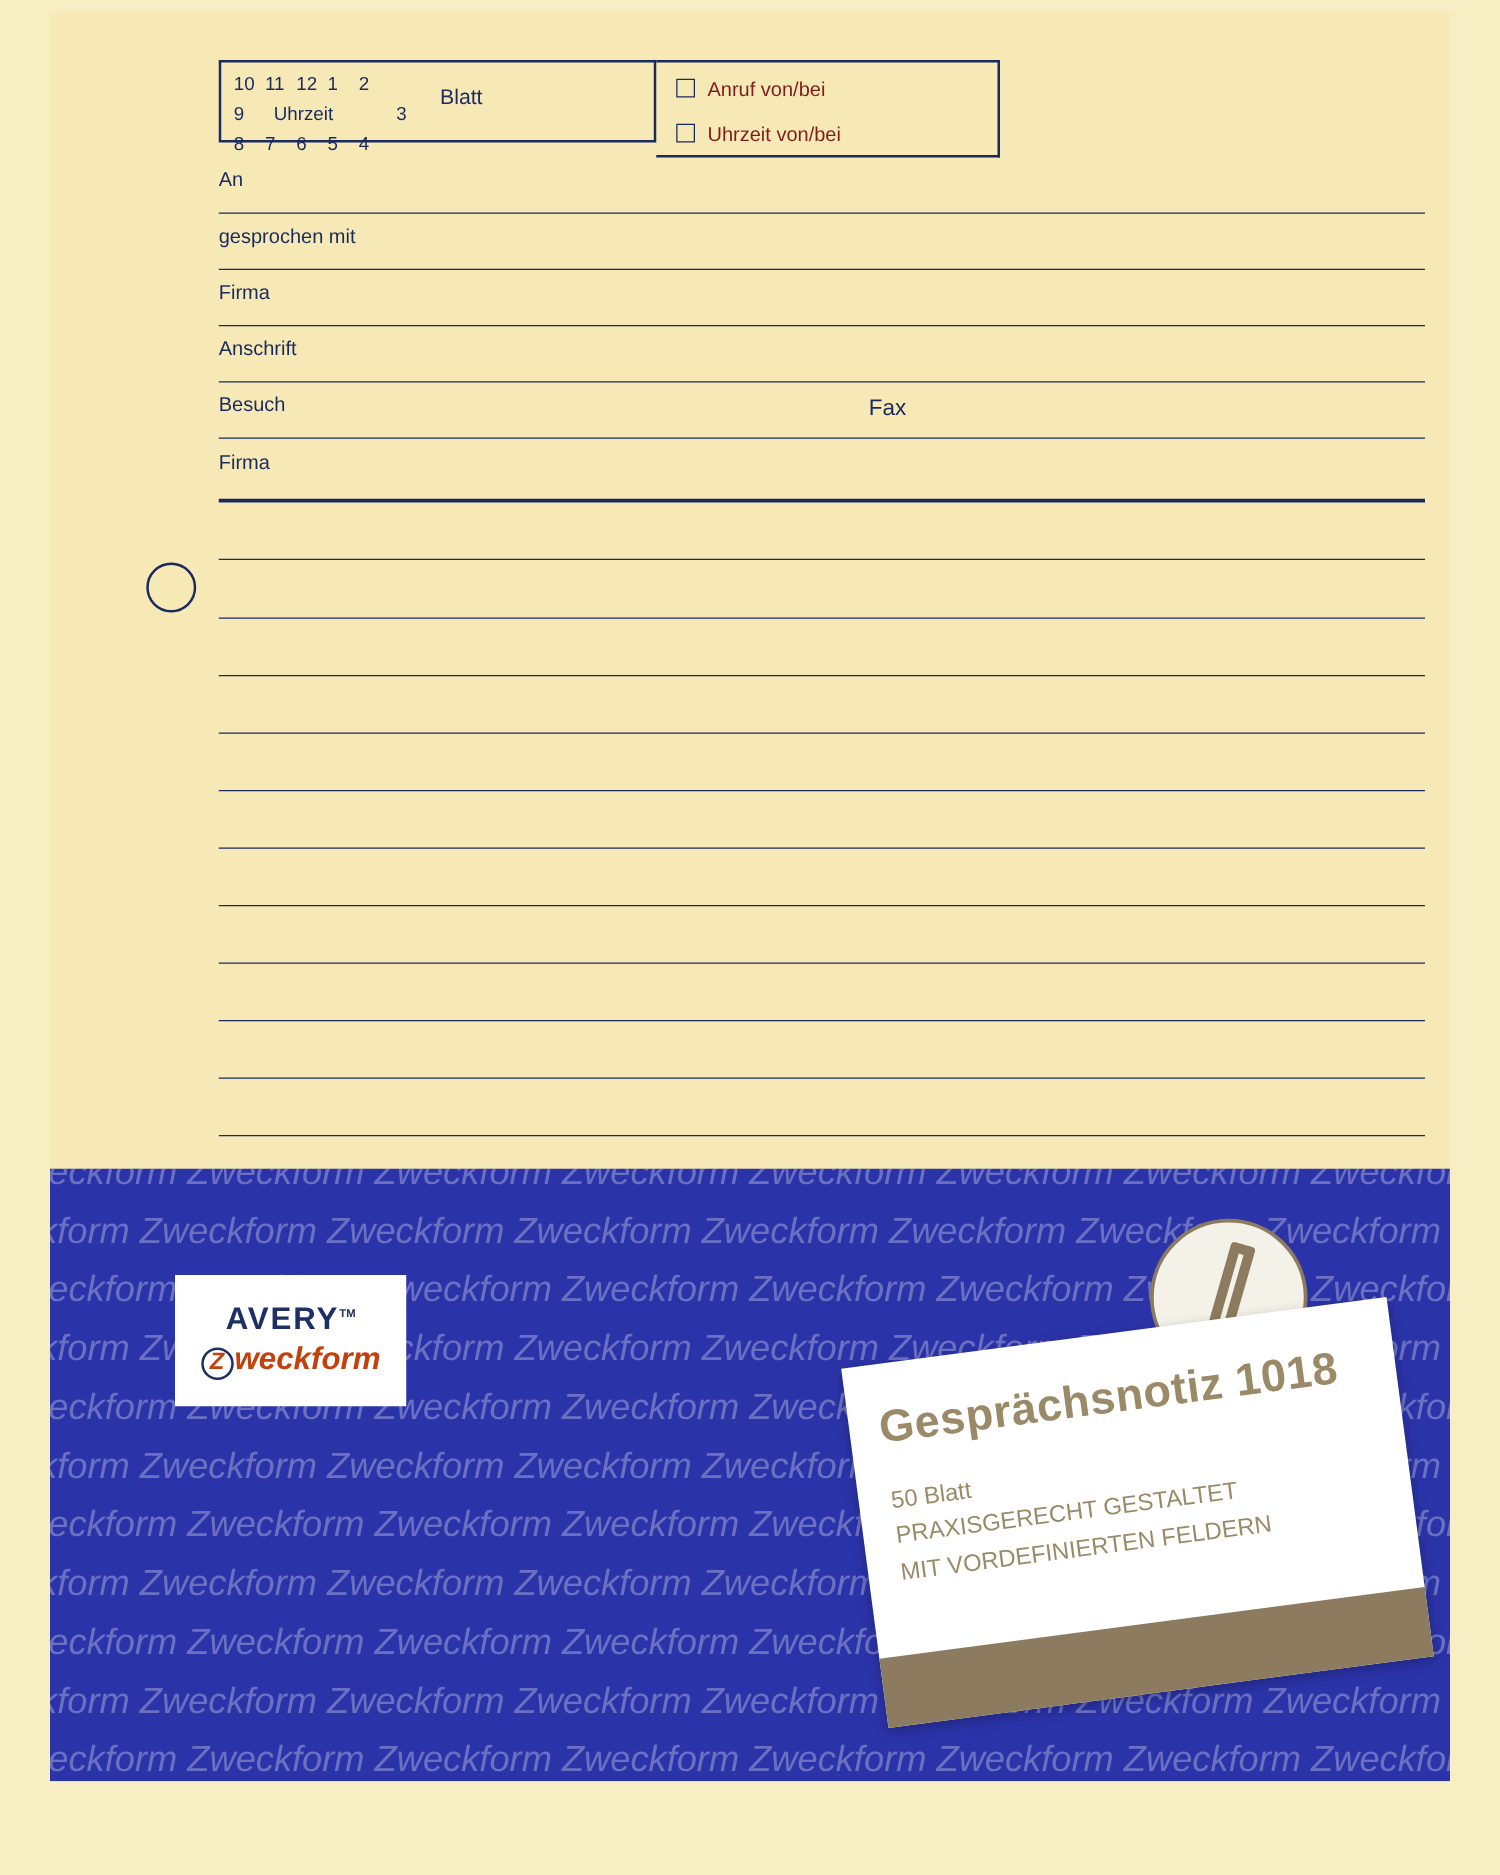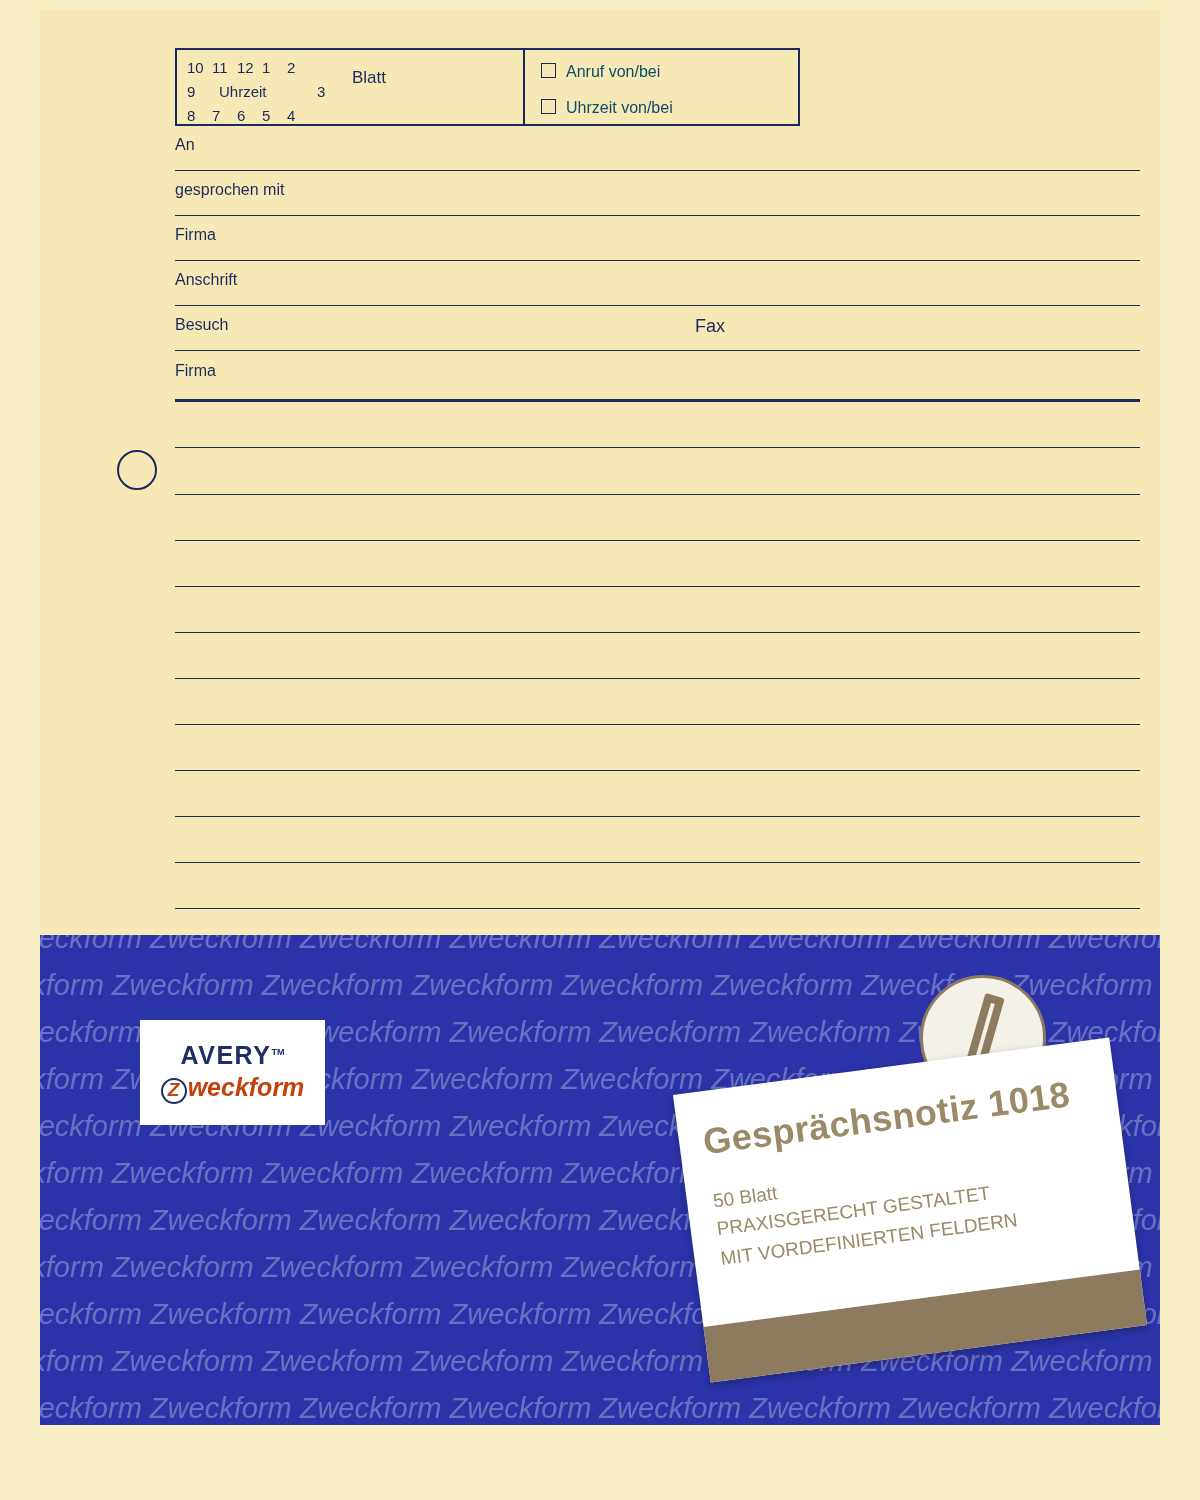--- a/index.html
+++ b/index.html
@@ -16,21 +16,21 @@
   }
   
   .form{
     position:absolute;left:60px;top:10px;width:1080px;height:920px;
     background:#f7e9b6;
   }
   .header-row{
     position:absolute;left:115px;top:38px;width:965px;height:78px;
   }
   .clock-box{
-    position:absolute;left:0;top:0;width:350px;height:78px;
+    position:absolute;left:0;top:0;width:350px;height:66px;
     border:2px solid #1a2a5e;
     box-sizing:border-box;
     text-decoration:underline;
   }
   .clock-nums{
     position:absolute;color:#1a2a5e;font-size:15px;
   }
   .cn-row1{left:10px;top:9px;}
   .cn-row3{left:10px;top:57px;}
   .cn-row1 span,.cn-row2 span,.cn-row3 span{display:inline-block;}
@@ -42,21 +42,21 @@
   .nine{position:absolute;left:10px;top:33px;color:#1a2a5e;font-size:15px;}
   .three{position:absolute;left:140px;top:33px;color:#1a2a5e;font-size:15px;}
   .datum-label{
     position:absolute;left:175px;top:18px;color:#1a2a5e;font-size:17px;
   }
   .check-box-area{
     position:absolute;left:350px;top:0;width:275px;height:78px;
     border:2px solid #1a2a5e;border-left:none;box-sizing:border-box;
   }
   .chk-line{
-    position:absolute;left:16px;color:#0c4a6e;font-size:16px;
+    position:absolute;left:16px;color:#7f1d1d;font-size:16px;
   }
   .chk-line .box{
     display:inline-block;width:13px;height:13px;border:1.5px solid #1a2a5e;
     margin-right:10px;vertical-align:-1px;
   }
   .chk1{top:13px;}
   .chk2{top:49px;}
   .title-block{
     position:absolute;left:625px;top:0;width:340px;height:78px;
     background:#1d2f63;

